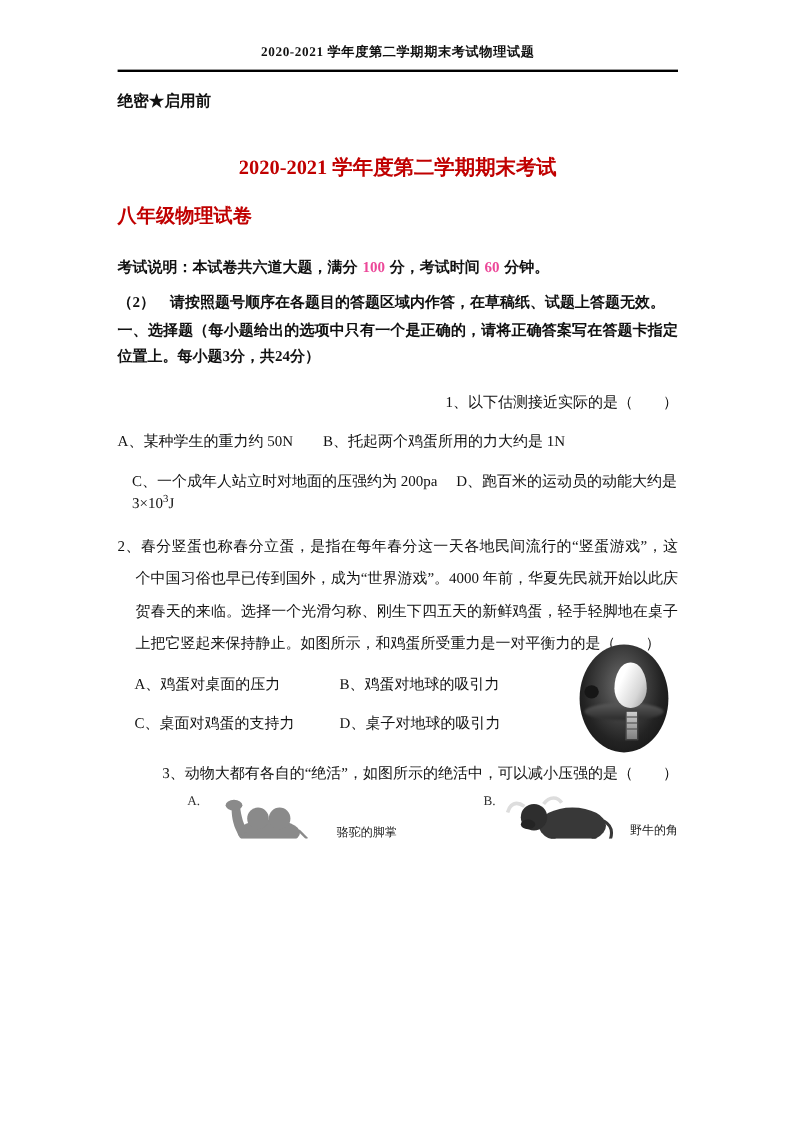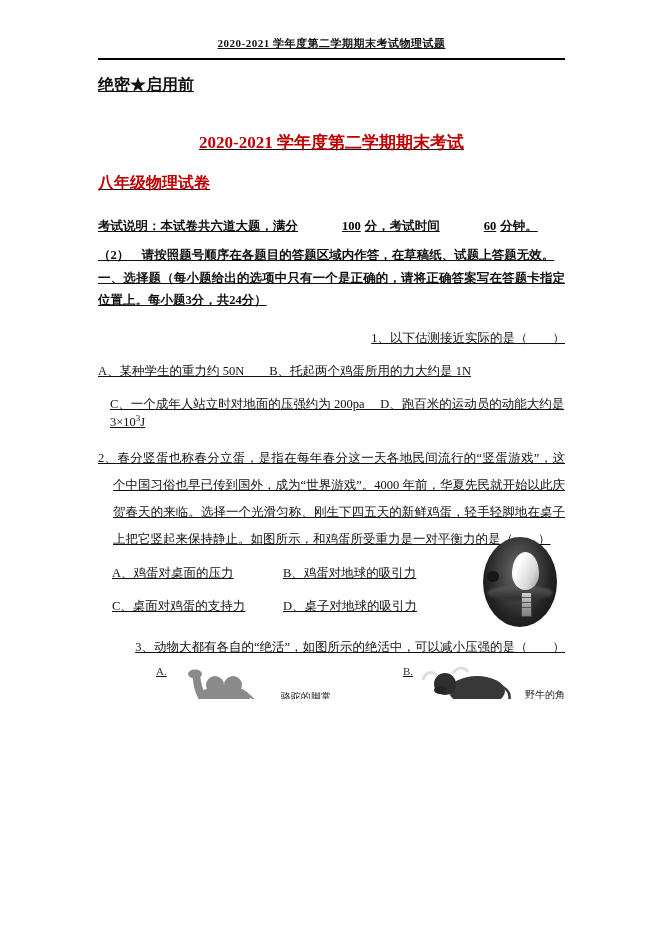--- a/index.html
+++ b/index.html
@@ -4,36 +4,35 @@
 <style>
   html,body{margin:0;padding:0;background:#ffffff;}
   .page{
     position:relative;
     width:661px;height:699px;
     background:#ffffff;
     overflow:hidden;
     font-family:"Liberation Serif","DejaVu Serif",serif;
     color:#111;
     font-size:12.5px;
-    text-decoration:underline;
   }
   .content{padding:0 96px 0 98px;}
   .doc-header{
     margin-top:36px;
     text-align:center;
     font-size:11px;
     font-weight:bold;
     letter-spacing:.5px;
   }
   .rule{margin-top:7px;border:none;border-top:2px solid #000;height:0;}
-  .classified{margin-top:15px;font-weight:bold;font-size:16px;}
+  .classified{margin-top:15px;font-weight:bold;font-size:13px;}
   .title-1{margin-top:35px;text-align:center;font-weight:bold;font-size:17px;color:#c00000;}
   .title-2{margin-top:19px;text-align:left;font-weight:bold;font-size:16px;color:#c00000;}
   .exam-note{margin-top:23px;font-weight:bold;line-height:19px;}
-  .red-num{color:#000000;padding:0 4px;margin-left:40px;}
+  .red-num{color:#ec4899;padding:0 4px;}
   .notes{margin-top:9px;font-weight:bold;}
   .notes div{line-height:20.5px;}
   .section-title{margin-top:1px;font-weight:bold;line-height:22.5px;text-align:justify;}
   .q-stem{margin-top:16px;line-height:20px;text-align:right;}
   .q1-ab{margin-top:15px;}
   .q1-cd{margin-top:16px;padding-left:12px;}
   sup{font-size:9px;}
   .q2-para{
     margin-top:15px;
     line-height:27px;

